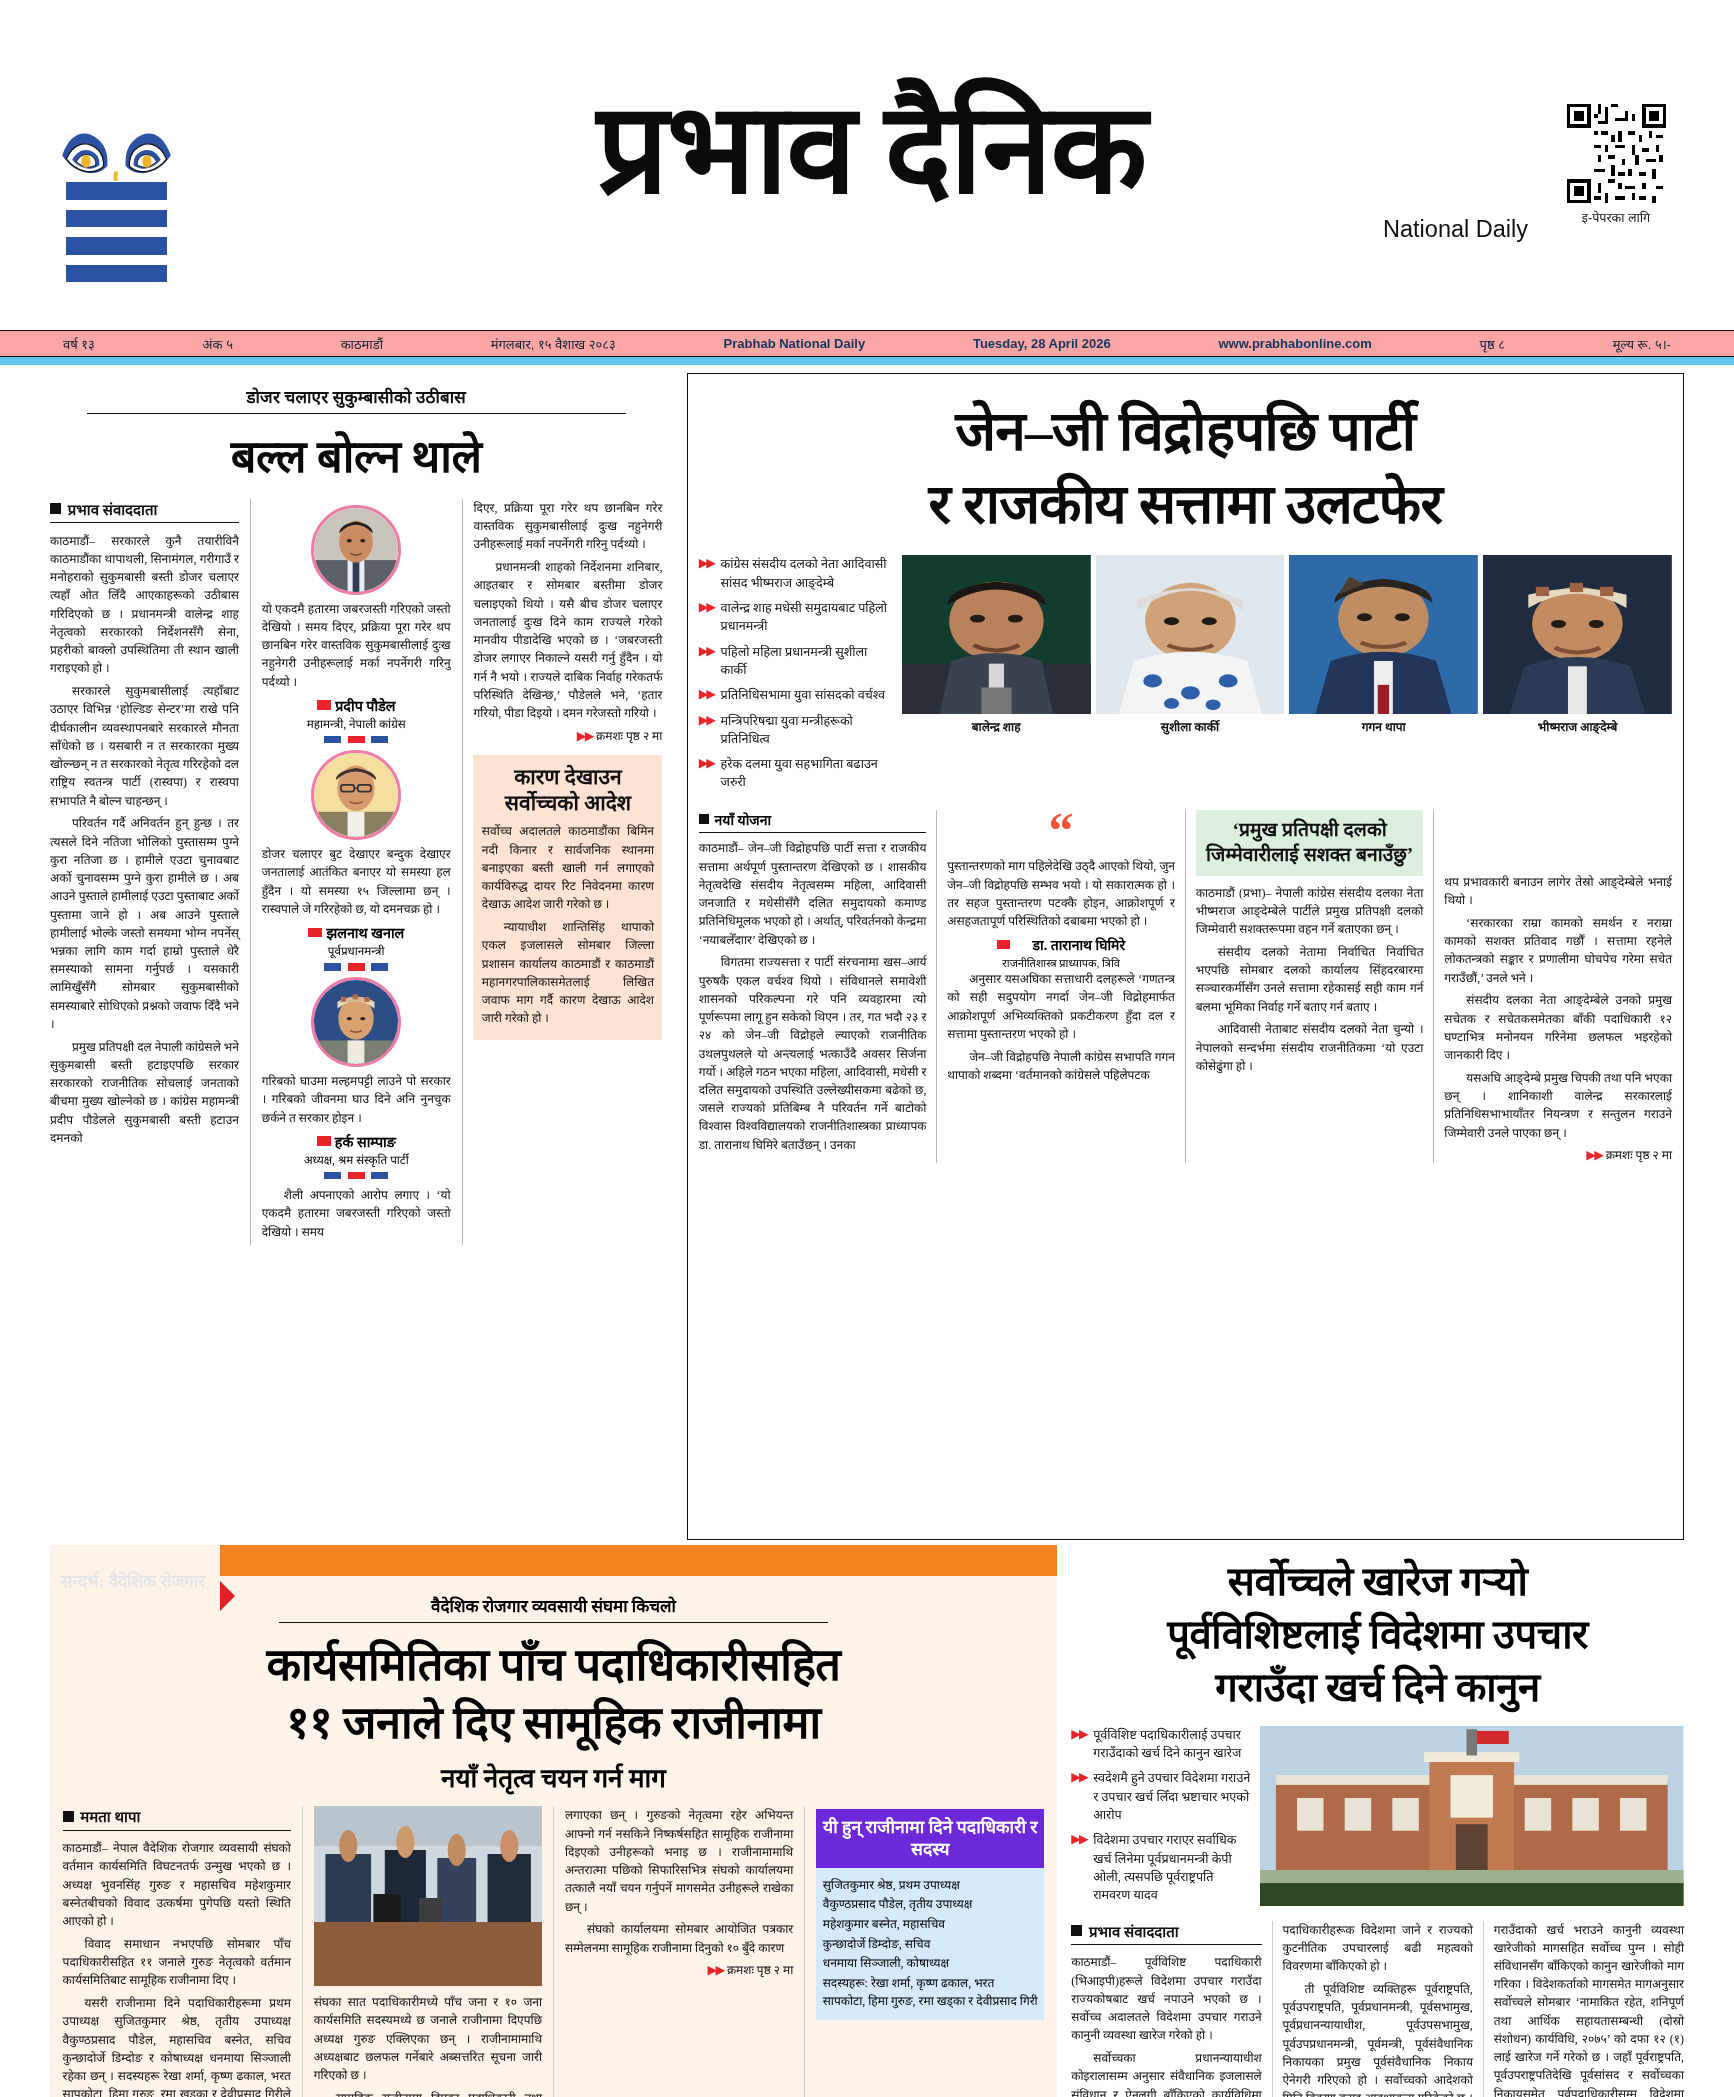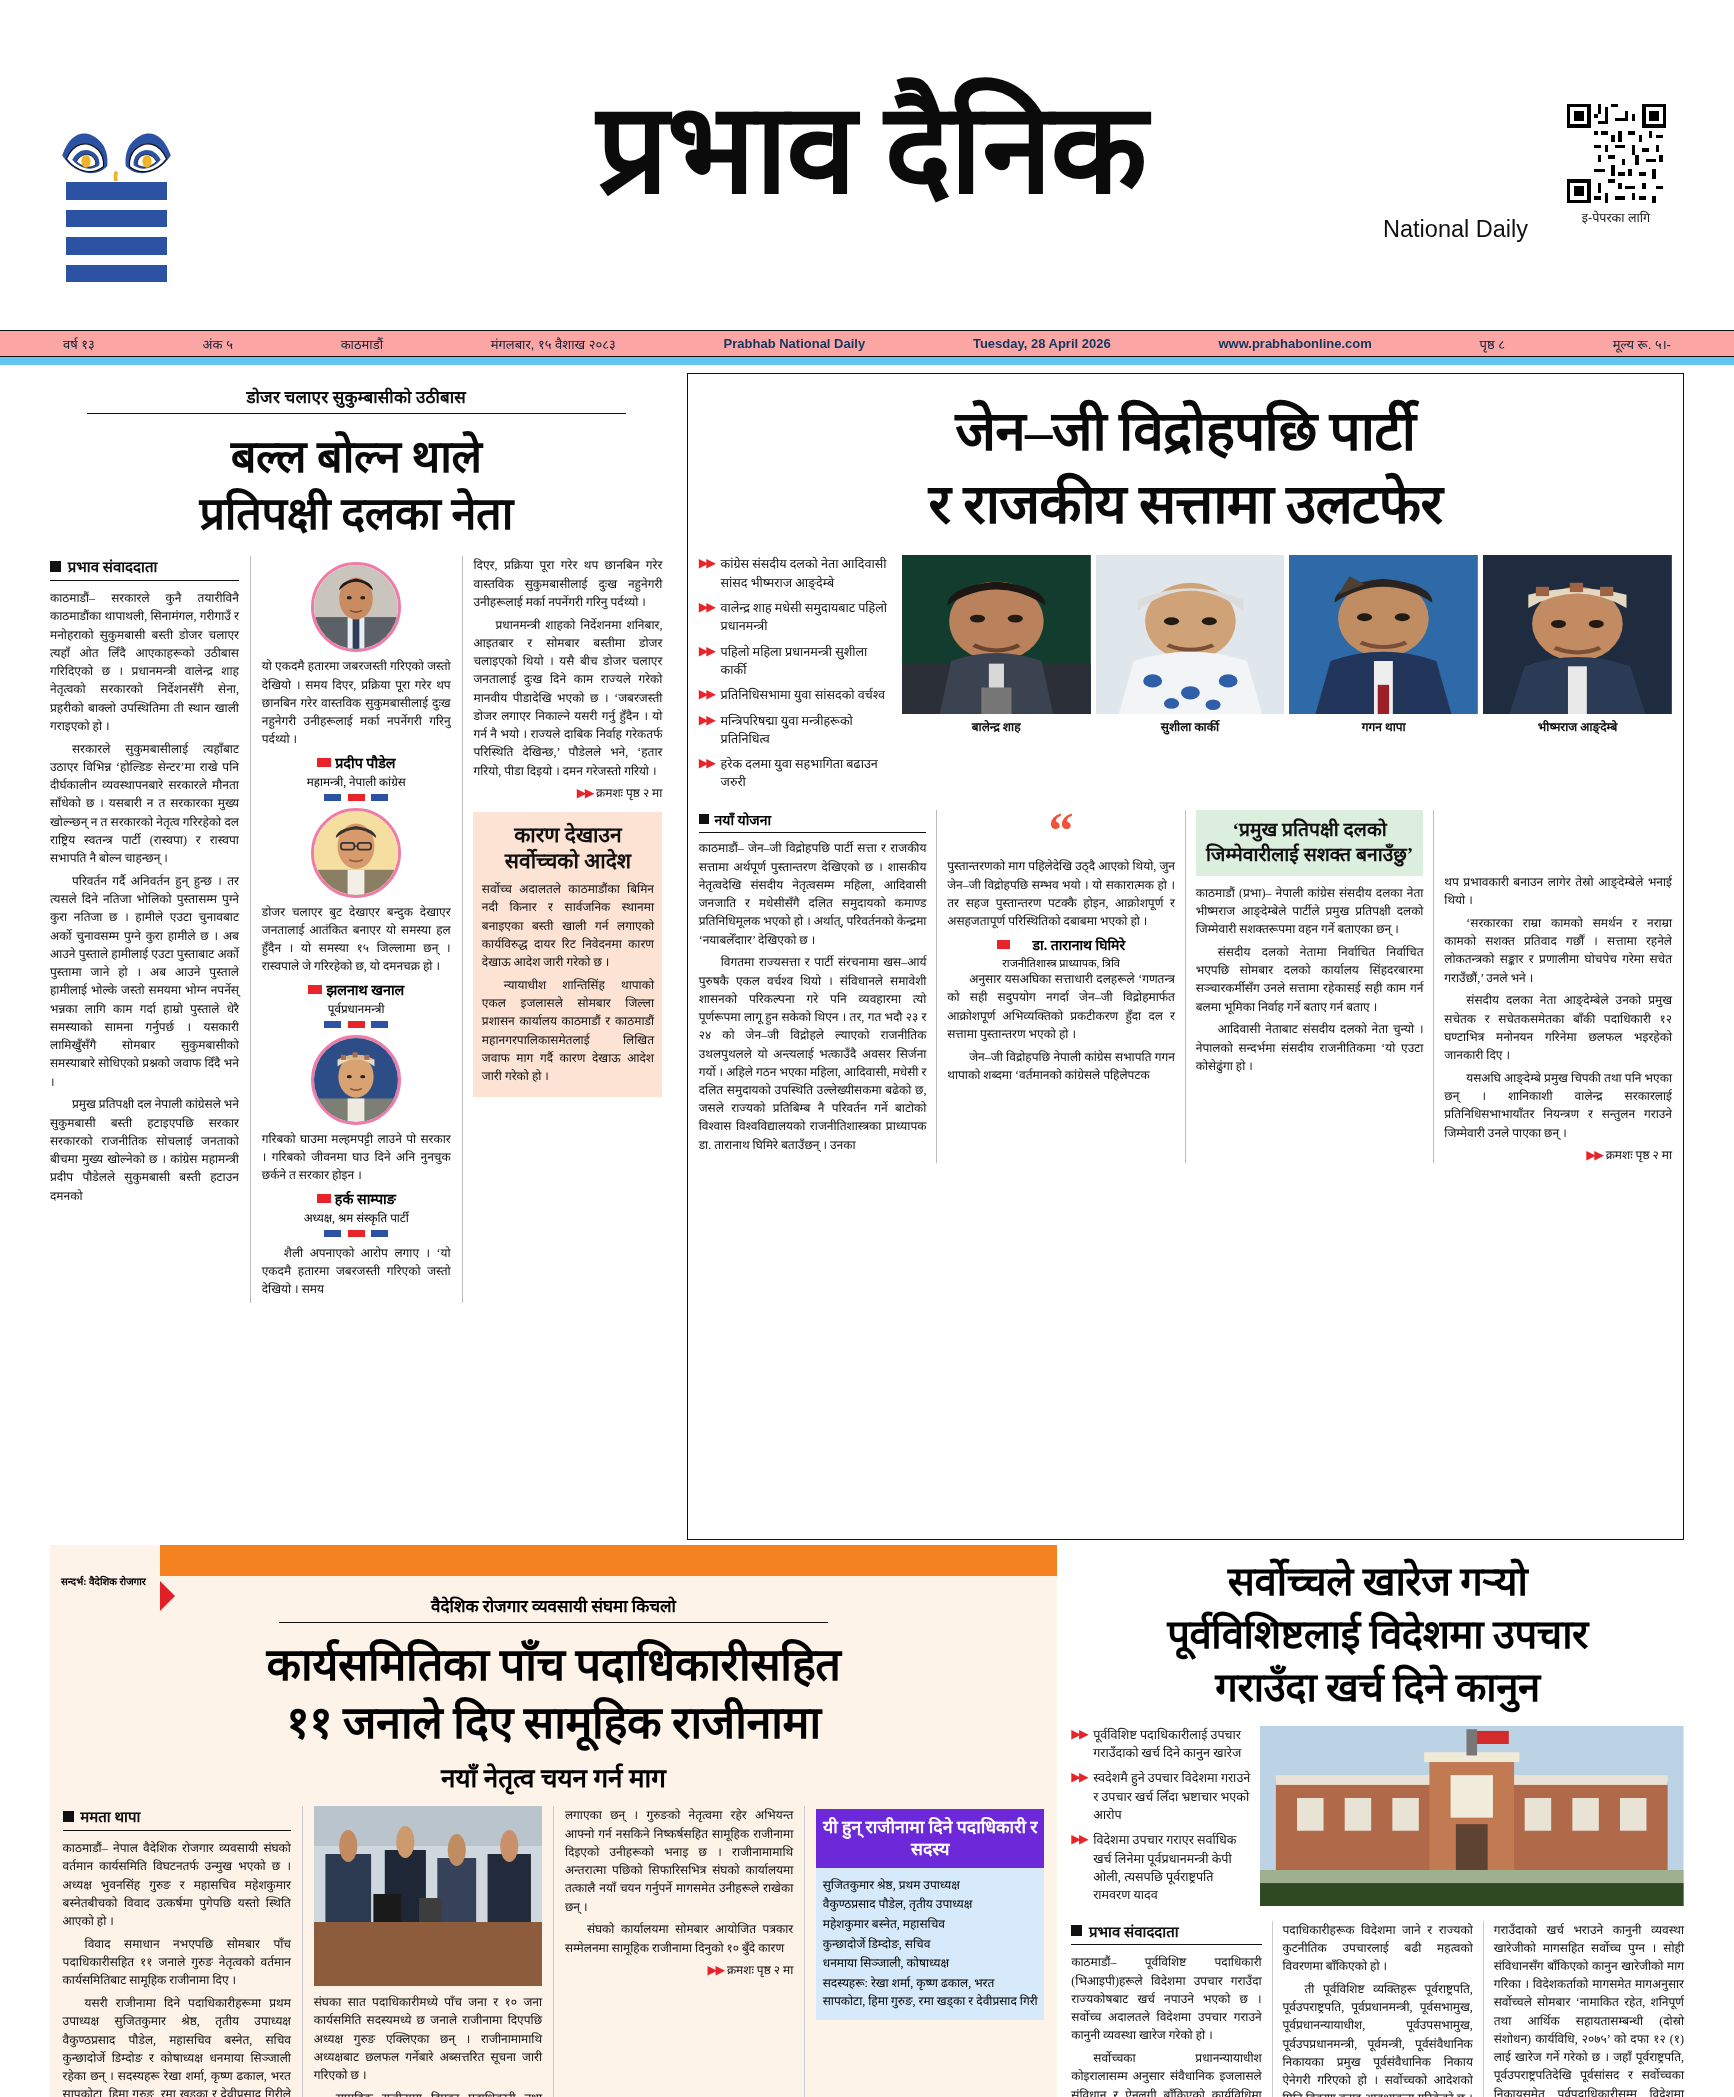--- a/index.html
+++ b/index.html
@@ -179,21 +179,21 @@
   .greenbox { background: #dceede; padding: 8.4px 7.6px; margin-bottom: 7.6px;}
   .greenbox h3 { text-align: center; font-size: 19.3px; font-weight: bold; line-height: 1.28; color: #111; }
 
   
   .bottom-section { display: flex; padding: 4.2px 50px 0 50px; gap: 0; }
   .bl { width: 1007px; flex: 0 0 auto; background: #fdf3e9; }
   .br { flex: 1 1 auto; padding-left: 14.3px; }
 
   .ribbon { display: flex; align-items: stretch; height: 31px; margin-bottom: 0; }
   .ribbon .tag {
-    background: #e01f26; color: #000000; font-size: 10px; font-weight: bold;
+    background: #e01f26; color: #e5e5e5; font-size: 17px; font-weight: bold;
     display: flex; align-items: center; padding: 0 14.3px 0 11px;
     position: relative;
     margin-top: 36px;
   }
   .ribbon .tag::after {
     content: ""; position: absolute; right: -15px; top: 0;
     border-top: 15.5px solid transparent; border-bottom: 15.5px solid transparent;
     border-left: 15px solid #e01f26;
   }
   .ribbon .fill { flex: 1 1 auto; background: #f58220; }
@@ -341,21 +341,20 @@
     <span>मूल्य रू. ५।-</span>
   </div>
   <div class="infobar-strip"></div>
 
   <div class="top-section">
 
     <div class="col-left">
       <div class="kicker">डोजर चलाएर सुकुम्बासीको उठीबास</div>
       <div class="lead-head">
         <div>बल्ल बोल्न थाले</div>
-        <div>प्रतिपक्षी दलका नेता</div>
       </div>
 
       <div class="cols3">
 
         <div class="c">
           <div class="byline">
             <span class="sq"></span>
             <span class="nm">प्रभाव संवाददाता</span>
           </div>
           <p class="body">काठमाडौं– सरकारले कुनै तयारीविनै काठमाडौंका थापाथली, सिनामंगल, गरीगाउँ र मनोहराको सुकुमबासी बस्ती डोजर चलाएर त्यहाँ ओत लिँदै आएकाहरूको उठीबास गरिदिएको छ । प्रधानमन्त्री वालेन्द्र शाह नेतृत्वको सरकारको निर्देशनसँगै सेना, प्रहरीको बाक्लो उपस्थितिमा ती स्थान खाली गराइएको हो ।</p>

